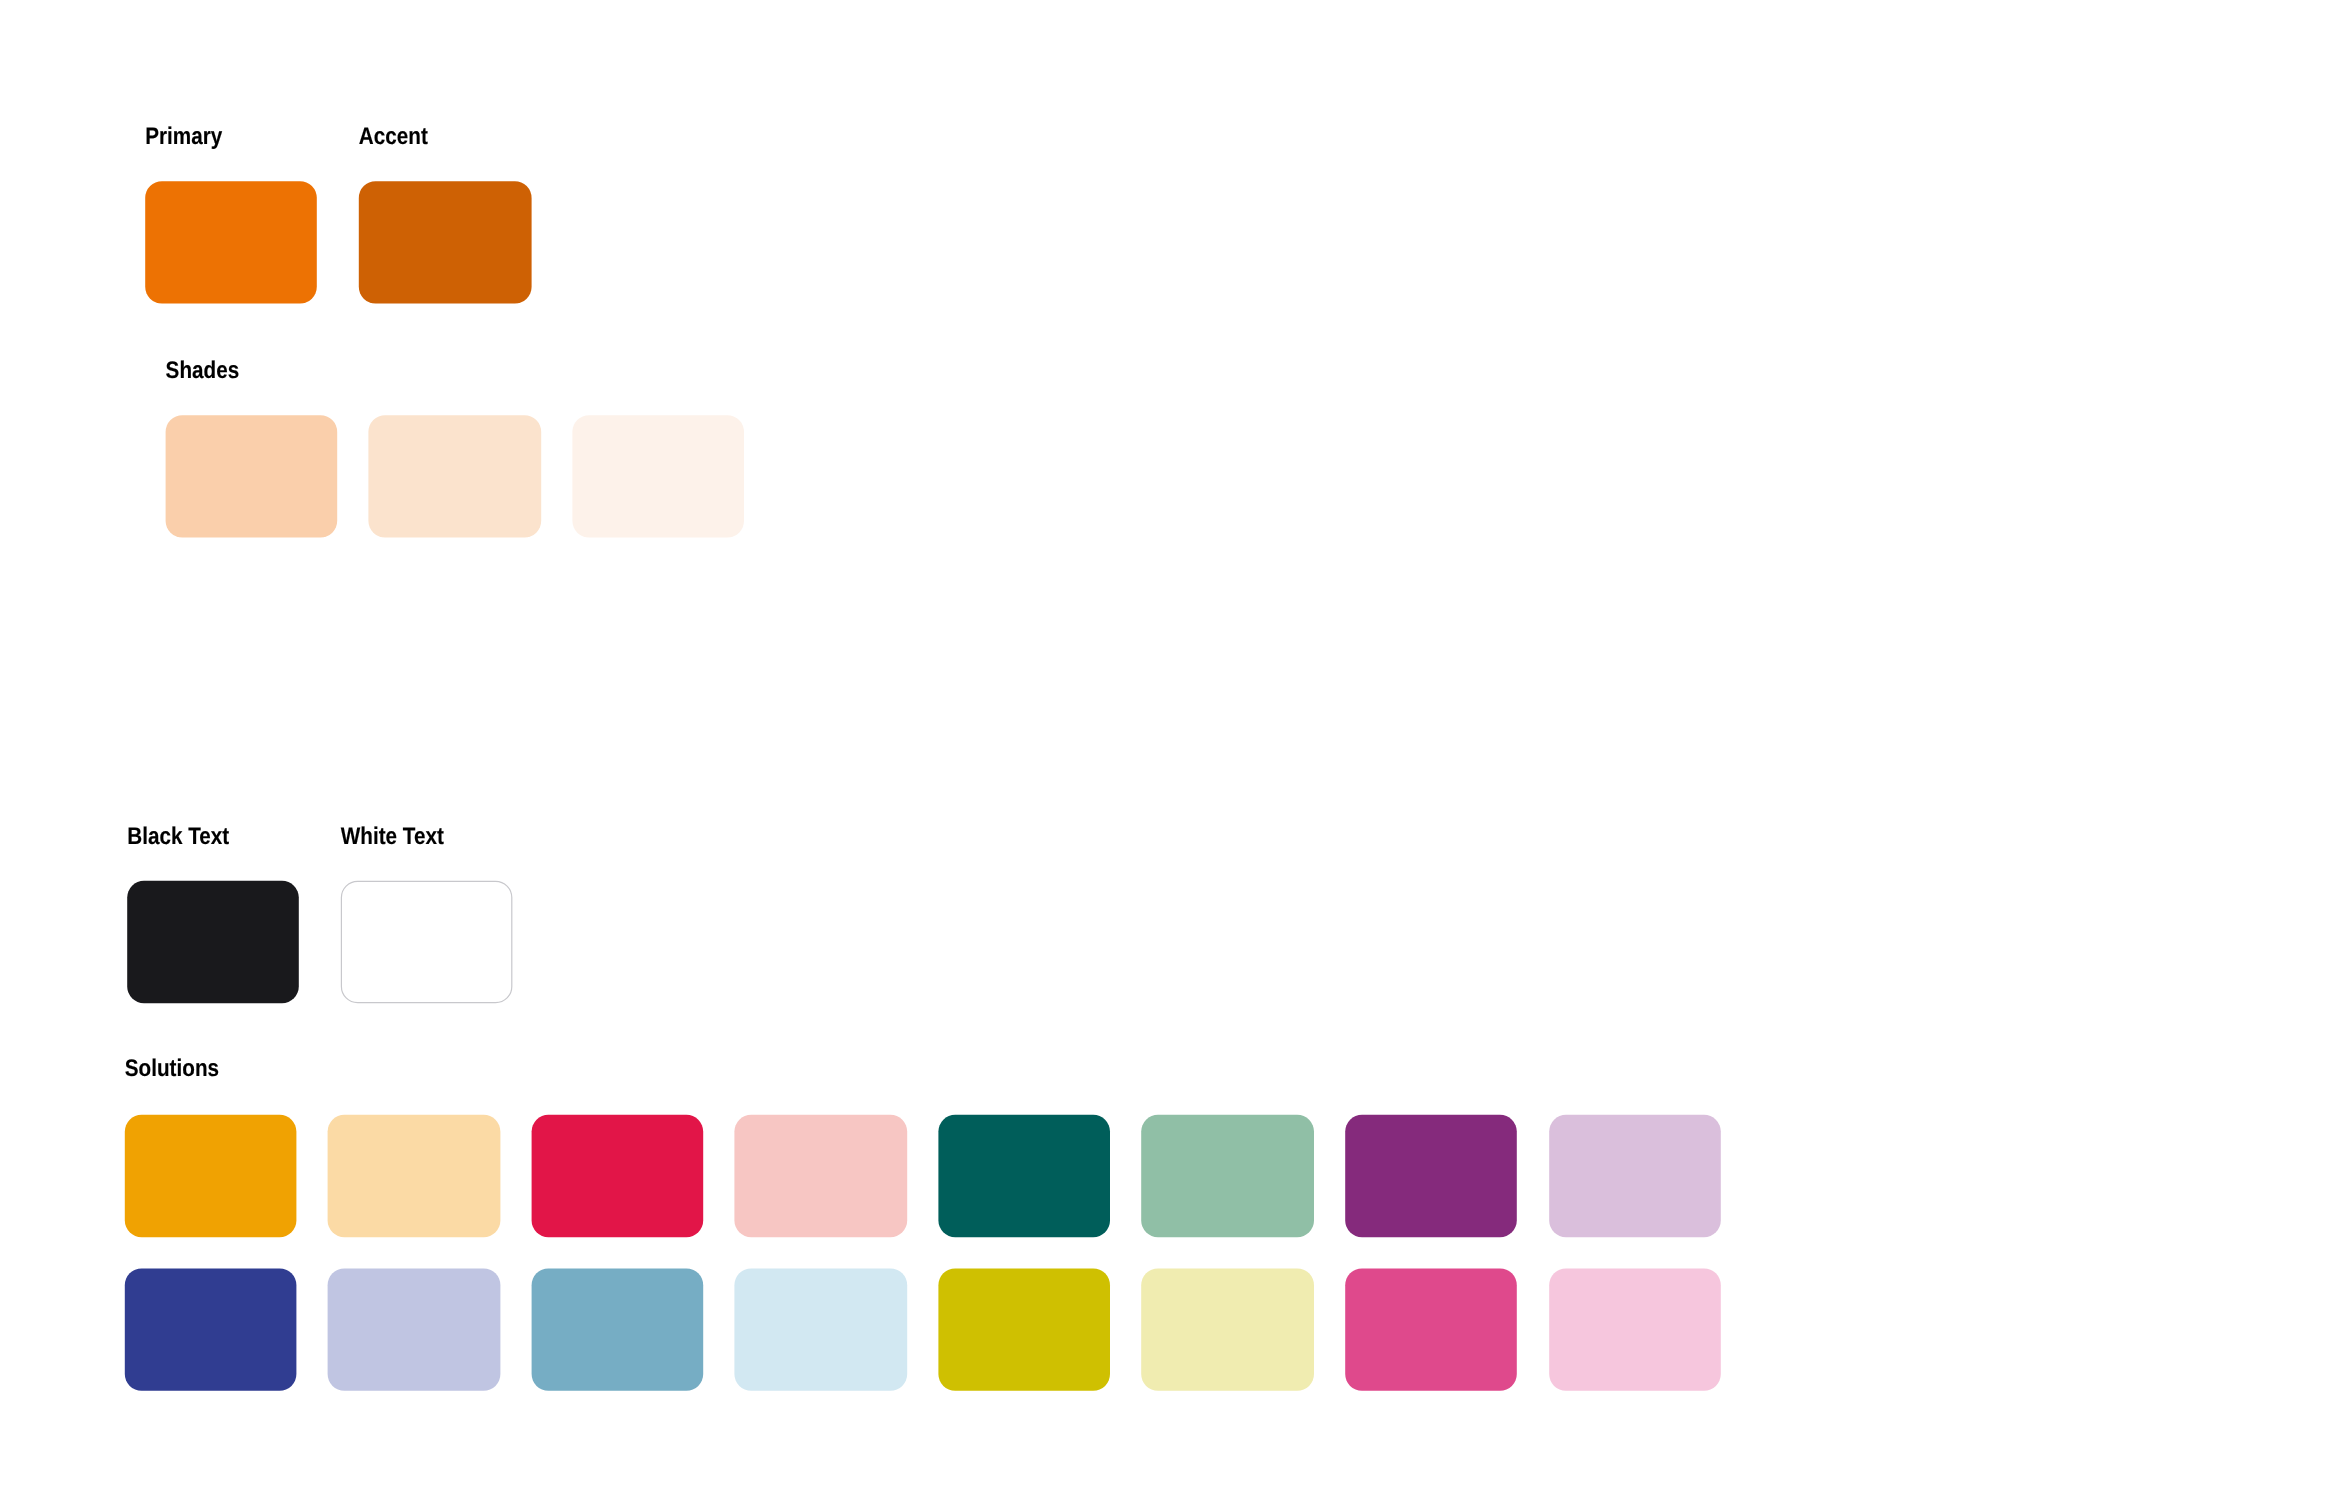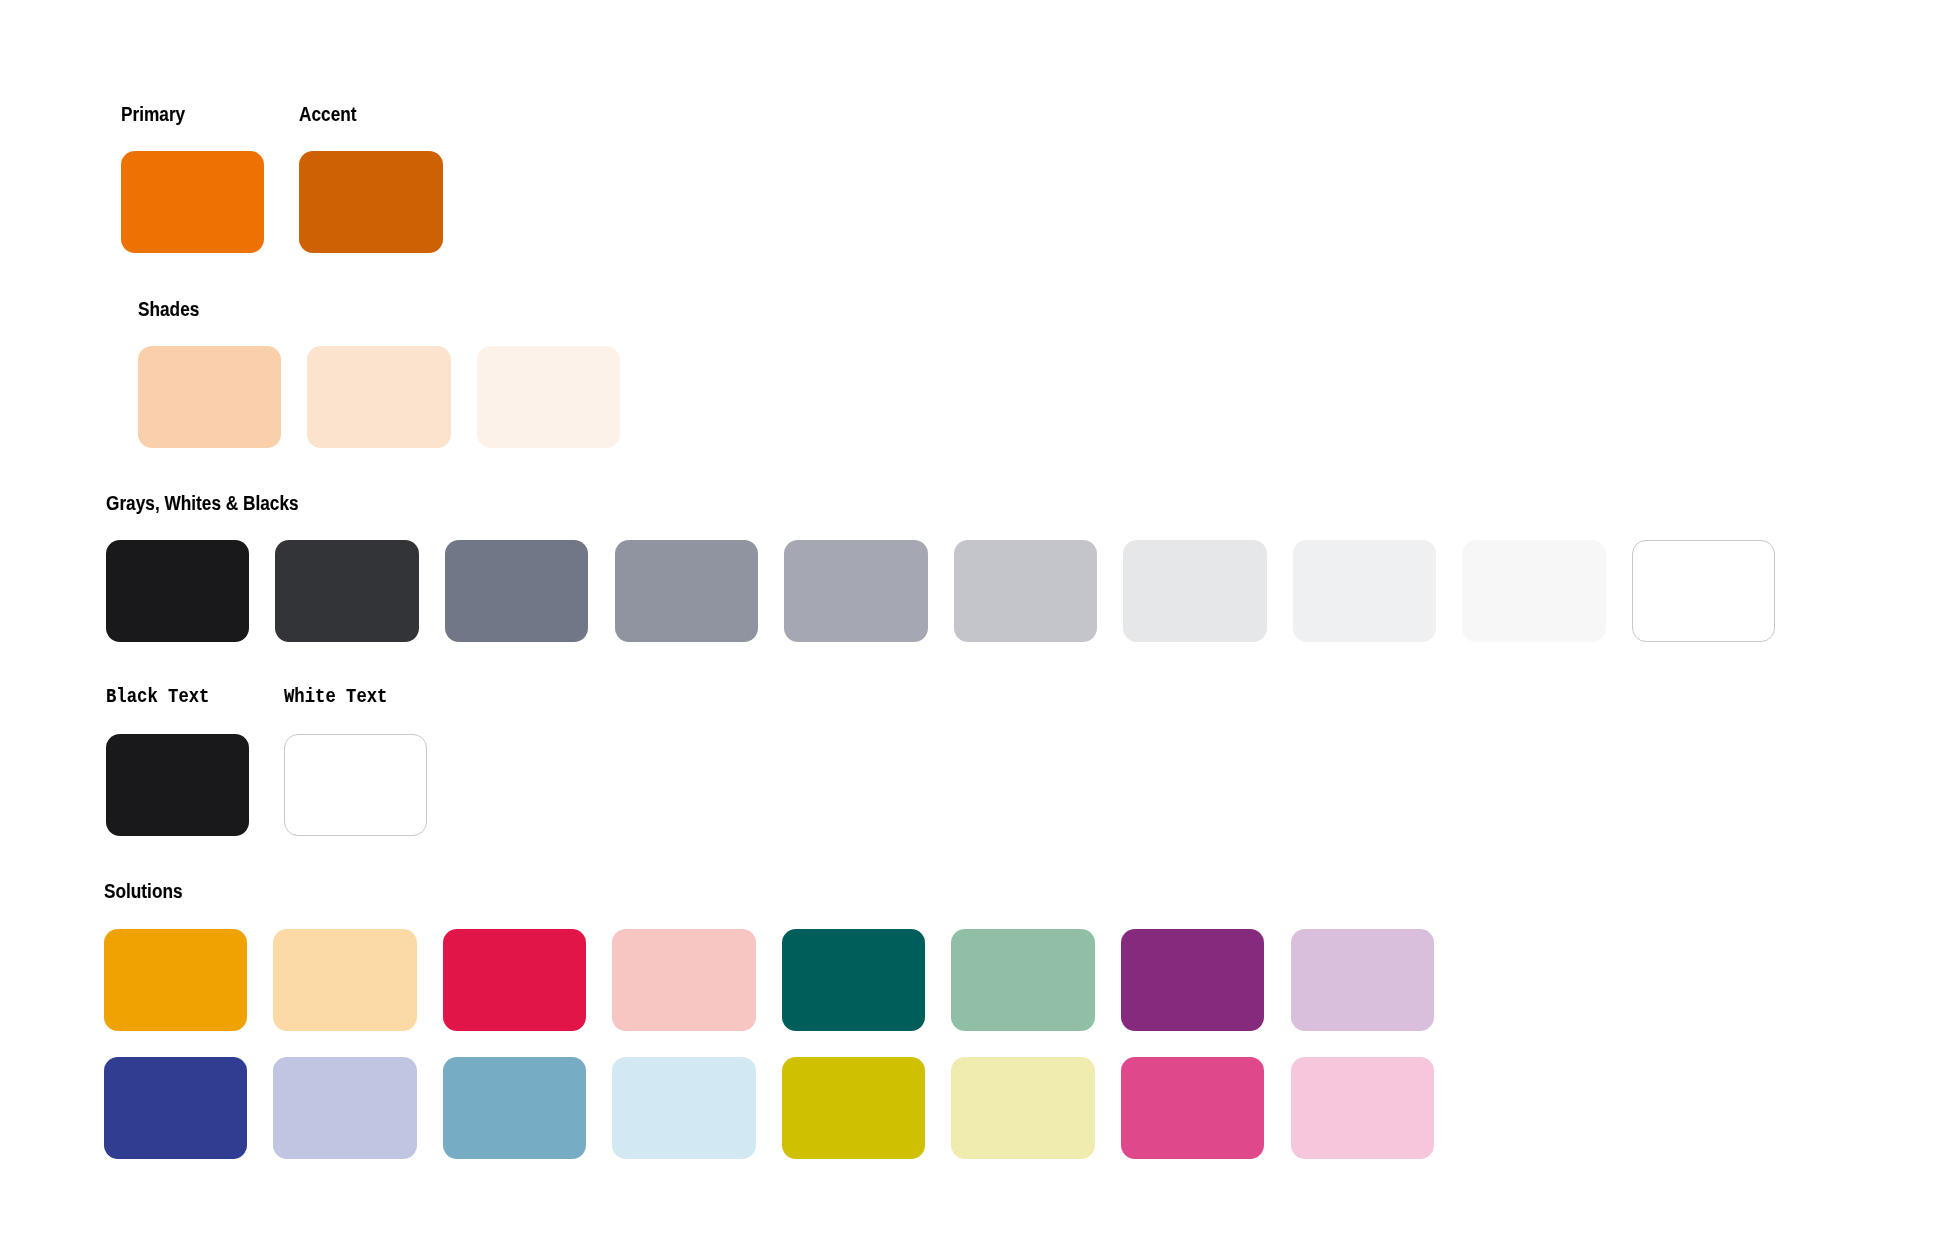--- a/index.html
+++ b/index.html
@@ -13,21 +13,21 @@
              line-height:20px;white-space:nowrap;
              transform:scaleX(0.862) translateZ(0);transform-origin:0 50%;
              -webkit-text-stroke:0.12px #000000;}
   .row{display:flex;gap:26.2px;}
   .row + .row{margin-top:26.2px;}
   .sw{width:143.4px;height:102px;border-radius:14px;box-sizing:border-box;}
   .sw.bordered{border:1px solid #C8C8CC;background:#FFFFFF;}
   .section-primary-accent .row,
   .section-primary-accent .labels{gap:34.8px;}
   .section-text-colors .row,
-  .section-text-colors .labels{gap:34.8px;font-family:Liberation Mono, monospace;}
+  .section-text-colors .labels{gap:34.8px;}
   .section-primary-accent{top:151px;left:105px;margin-left:16px;}
   .section-shades{top:345.8px;left:105.8px;margin-left:32px;}
   .section-grays-whites-blacks{top:539.7px;left:105.8px;}
   .section-text-colors{top:733.8px;left:105.8px;}
   .section-solutions{top:928.5px;left:103.6px;}
   .sw-primary{background-color:#ED7203;}
   .sw-accent{background-color:#CE6104;}
   .sw-shade-1{background-color:#FACFAB;}
   .sw-shade-2{background-color:#FBE3CD;}
   .sw-shade-3{background-color:#FDF2EA;}
@@ -77,37 +77,20 @@
       <section class="section section-shades">
         <div class="labels">
           <div class="sec-label">Shades</div>
         </div>
         <div class="row">
           <div class="sw sw-shade-1" style="background-color: rgb(250, 207, 171);"></div>
           <div class="sw sw-shade-2" style="background-color: rgb(251, 227, 205);"></div>
           <div class="sw sw-shade-3" style="background-color: rgb(253, 242, 234);"></div>
         </div>
       </section>
-      <section class="section section-grays-whites-blacks">
-        <div class="labels">
-          <div class="sec-label">Grays, Whites &amp; Blacks</div>
-        </div>
-        <div class="row">
-          <div class="sw sw-gray-1" style="background-color: rgb(25, 25, 28);"></div>
-          <div class="sw sw-gray-2" style="background-color: rgb(51, 52, 56);"></div>
-          <div class="sw sw-gray-3" style="background-color: rgb(113, 119, 134);"></div>
-          <div class="sw sw-gray-4" style="background-color: rgb(144, 147, 160);"></div>
-          <div class="sw sw-gray-5" style="background-color: rgb(165, 168, 179);"></div>
-          <div class="sw sw-gray-6" style="background-color: rgb(196, 197, 203);"></div>
-          <div class="sw sw-gray-7" style="background-color: rgb(230, 231, 233);"></div>
-          <div class="sw sw-gray-8" style="background-color: rgb(239, 240, 242);"></div>
-          <div class="sw sw-gray-9" style="background-color: rgb(247, 247, 248);"></div>
-          <div class="sw bordered sw-white" style="background-color: rgb(255, 255, 255);"></div>
-        </div>
-      </section>
       <section class="section section-text-colors">
         <div class="labels">
           <div class="sec-label">Black Text</div>
           <div class="sec-label">White Text</div>
         </div>
         <div class="row">
           <div class="sw sw-black-text" style="background-color: rgb(25, 25, 28);"></div>
           <div class="sw bordered sw-white-text" style="background-color: rgb(255, 255, 255);"></div>
         </div>
       </section>

